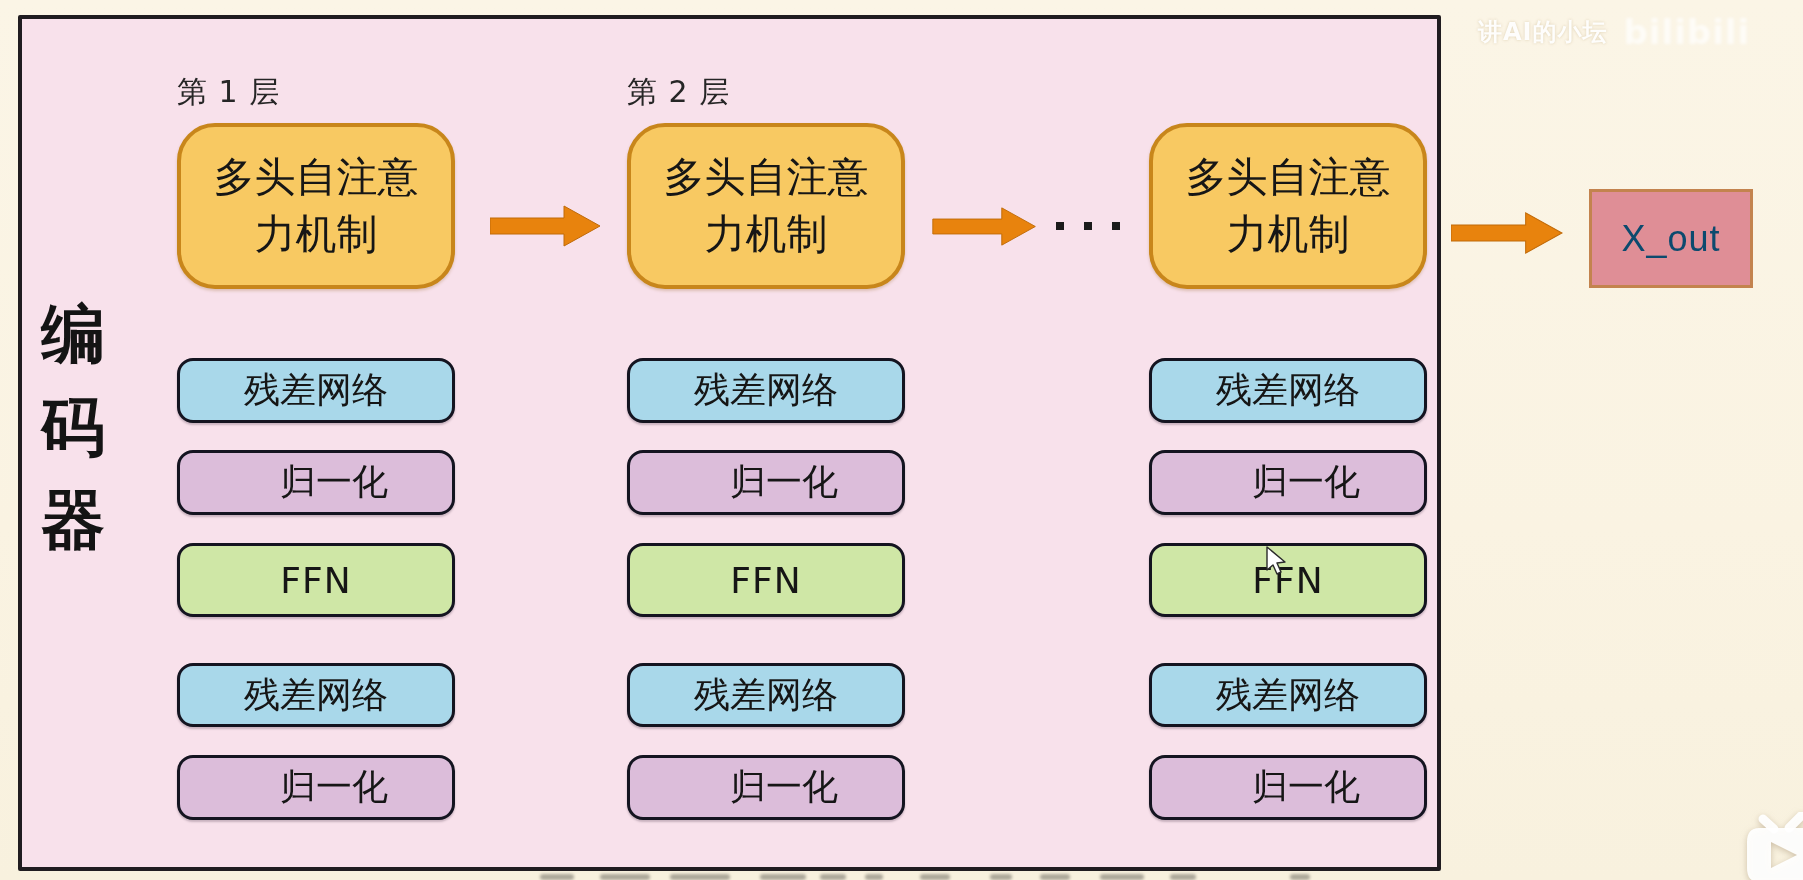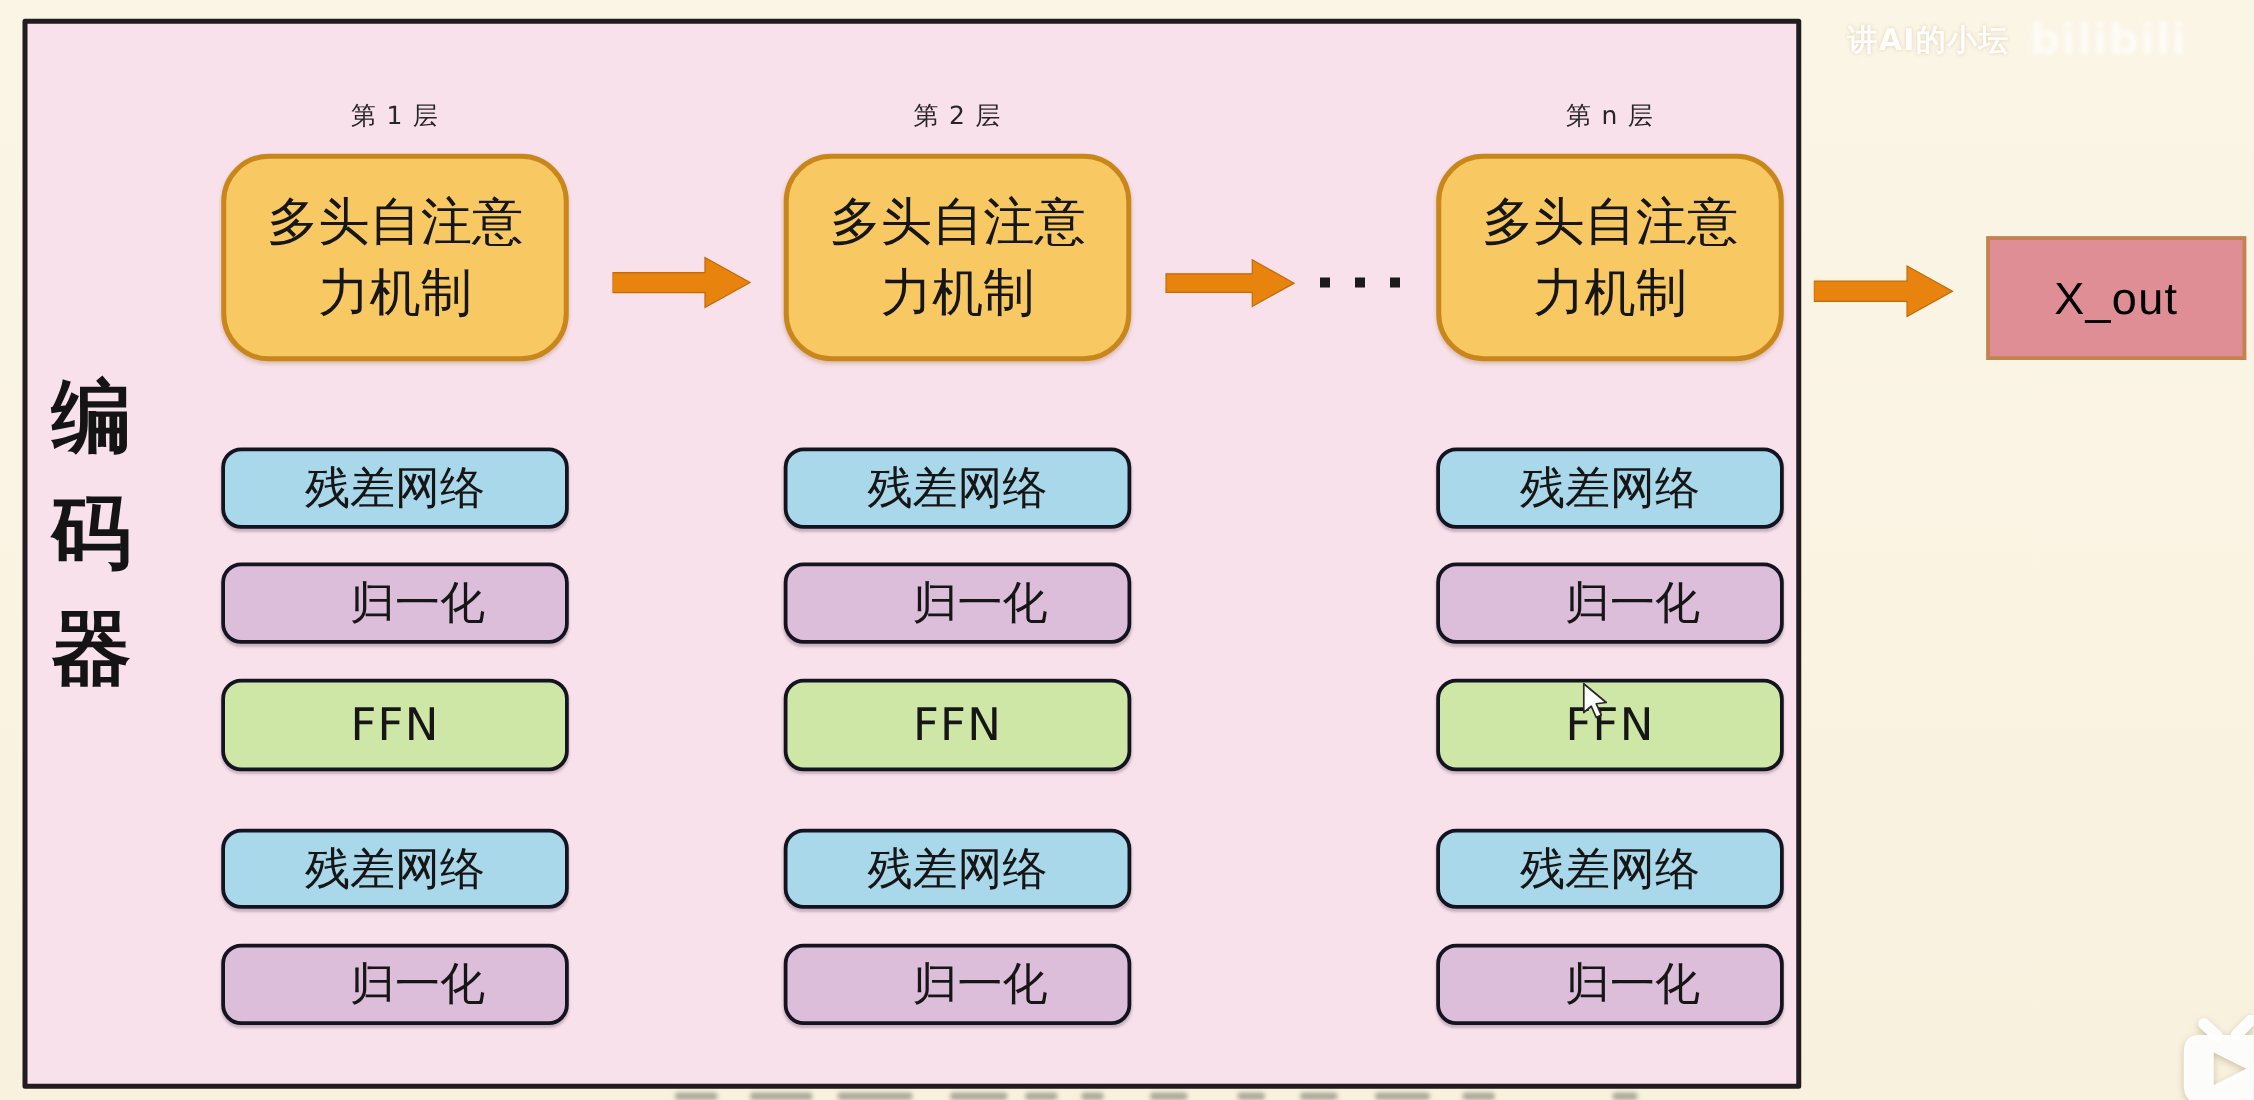--- a/index.html
+++ b/index.html
@@ -31,22 +31,22 @@
     color:#141414;text-align:center;
     white-space:pre-line;
   }
 
   
   .column{position:absolute;top:0;width:278px;height:880px;}
   .col1{left:177px;} .col2{left:627px;} .col3{left:1149px;}
 
   .col-header{
     position:absolute;top:74px;left:0;width:100%;height:36px;
-    font-size:20px;line-height:36px;color:#262626;
-    text-align:center;letter-spacing:1px;
+    font-size:30px;line-height:36px;color:#262626;
+    letter-spacing:1px;
   }
 
   .box{
     position:absolute;left:0;width:278px;
     box-sizing:border-box;
     display:flex;flex-direction:column;align-items:center;justify-content:center;
     color:#161616;
   }
   .attn{
     top:123px;height:166px;
@@ -82,25 +82,25 @@
   .dots{position:absolute;left:1056px;top:222px;width:66px;height:9px;}
   .dots i{
     position:absolute;top:0;width:8px;height:8px;background:#1B1B1B;
   }
   .dots i:nth-of-type(1){left:0;}
   .dots i:nth-of-type(2){left:28px;}
   .dots i:nth-of-type(3){left:56px;}
 
   
   .xout{
-    position:absolute;left:1589px;top:189px;width:208px;height:99px;
+    position:absolute;left:1589px;top:189px;width:164px;height:99px;
     box-sizing:border-box;
     background:#DF8E96;border:3px solid #C3834E;
     display:flex;align-items:center;justify-content:center;
-    color:#000000;font-size:36px;letter-spacing:1px;
+    color:#0c4a6e;font-size:36px;letter-spacing:1px;
     font-family:"Liberation Sans","DejaVu Sans",sans-serif;
   }
 
   
   .watermark{
     position:absolute;left:1478px;top:12px;height:40px;
     display:flex;align-items:center;gap:16px;
   }
   .wm-text{
     font-size:24px;font-weight:700;color:rgba(255,255,255,.95);
@@ -167,21 +167,20 @@
       <span>力机制</span>
     </div>
     <div class="box small blue b1">残差网络</div>
     <div class="box small purple b2">归一化</div>
     <div class="box small green b3">FFN</div>
     <div class="box small blue b4">残差网络</div>
     <div class="box small purple b5">归一化</div>
   </div>
 
   <div class="column col3">
-    <div class="col-header">第 n 层</div>
     <div class="box attn">
       <span>多头自注意</span>
       <span>力机制</span>
     </div>
     <div class="box small blue b1">残差网络</div>
     <div class="box small purple b2">归一化</div>
     <div class="box small green b3">FFN</div>
     <div class="box small blue b4">残差网络</div>
     <div class="box small purple b5">归一化</div>
   </div>

